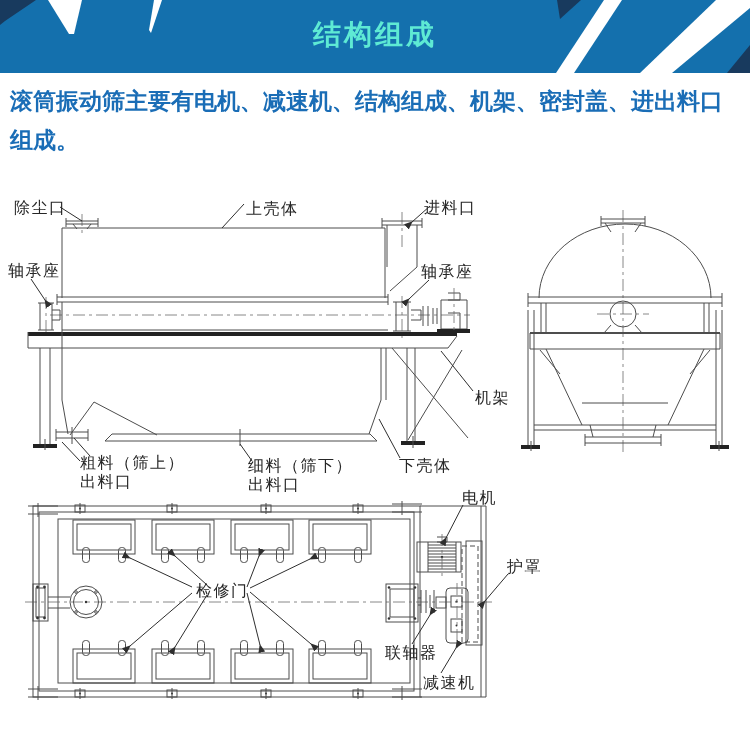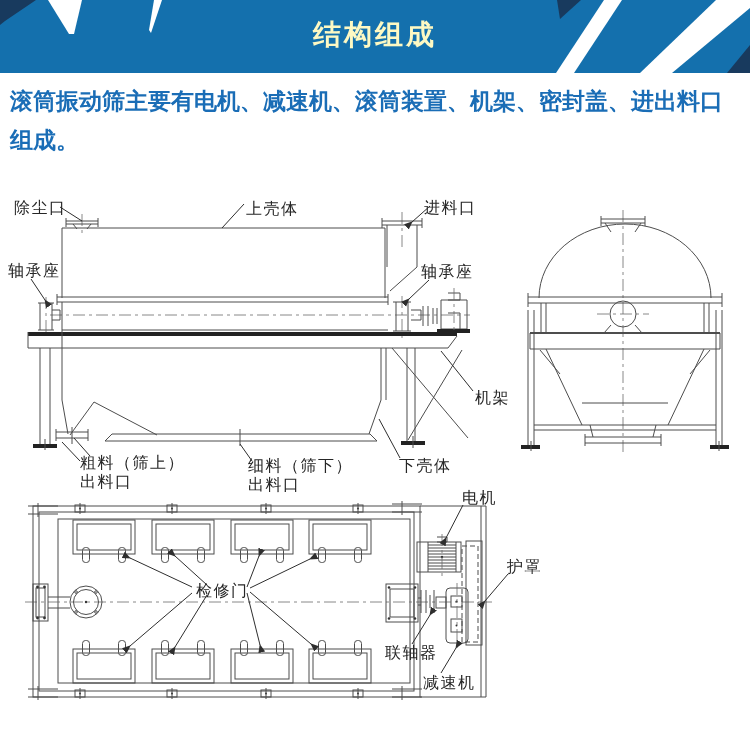--- a/index.html
+++ b/index.html
@@ -8,21 +8,21 @@
     --intro_blue:#1a6db6;
     --line_gray:#4d4d4d;
   }
   html,body{margin:0;padding:0;background:#fff;}
   #stage{position:relative;width:750px;height:750px;background:#ffffff;overflow:hidden;
          font-family:"Liberation Sans",sans-serif;}
   
   #band{position:absolute;left:0;top:0;width:750px;height:73px;background:var(--header_blue,#1470ad);}
   #band svg{position:absolute;left:0;top:0;}
   #band .title{position:absolute;left:0;top:0;width:100%;height:73px;line-height:70px;
-    text-align:center;color:#fef9c3;font-size:28px;font-weight:700;letter-spacing:3px;
+    text-align:center;color:#5eead4;font-size:28px;font-weight:700;letter-spacing:3px;
     font-family:"DejaVu Sans","Liberation Sans",sans-serif;}
   
   #intro{position:absolute;left:10px;top:82px;width:733px;font-size:23px;line-height:39px;
     font-weight:600;color:var(--intro_blue,#1a6db6);
     font-family:"DejaVu Sans","Liberation Sans",sans-serif;}
   
   #drawing{position:absolute;left:0;top:0;width:750px;height:750px;}
   .dl{stroke:var(--line_gray,#4d4d4d);stroke-width:1;fill:none;}
   .dl2{stroke:var(--line_gray,#4d4d4d);stroke-width:2;fill:none;}
   .cl{stroke:#6a6a6a;stroke-width:0.8;stroke-dasharray:12 4 3 4;fill:none;}
@@ -43,21 +43,21 @@
       <polygon points="48,0 82,0 74,34 69,34" fill="#ffffff"></polygon>
       <polygon points="154,0 162,0 151,33 149,30" fill="#ffffff"></polygon>
       <polygon points="604,0 622,0 574,73 556,73" fill="#ffffff"></polygon>
       <polygon points="716,0 750,0 750,8 672,73 640,73" fill="#ffffff"></polygon>
       <polygon points="557,0 581,0 560,19" style="fill:var(--accent_navy,#183a5e)"></polygon>
       <polygon points="727,73 750,45 750,73" style="fill:var(--accent_navy,#183a5e)"></polygon>
     </svg>
     <div class="title">结构组成</div>
   </div>
 
-  <div id="intro">滚筒振动筛主要有电机、减速机、滚筒装置、机架、密封盖、进出料口组成。</div>
+  <div id="intro">滚筒振动筛主要有电机、减速机、结构组成、机架、密封盖、进出料口组成。</div>
 
   <svg id="drawing" viewBox="0 0 750 750">
     <defs>
       <marker id="ah" markerWidth="9" markerHeight="8" refX="1.5" refY="4" orient="auto" markerUnits="userSpaceOnUse">
         <path d="M9,0.5 L0.5,4 L9,7.5 z" fill="#2e2e2e"></path>
       </marker>
 
       <g id="doorT">
         <rect x="0" y="0" width="62" height="34" class="dl"></rect>
         <rect x="4" y="4" width="54" height="26" class="dl"></rect>

